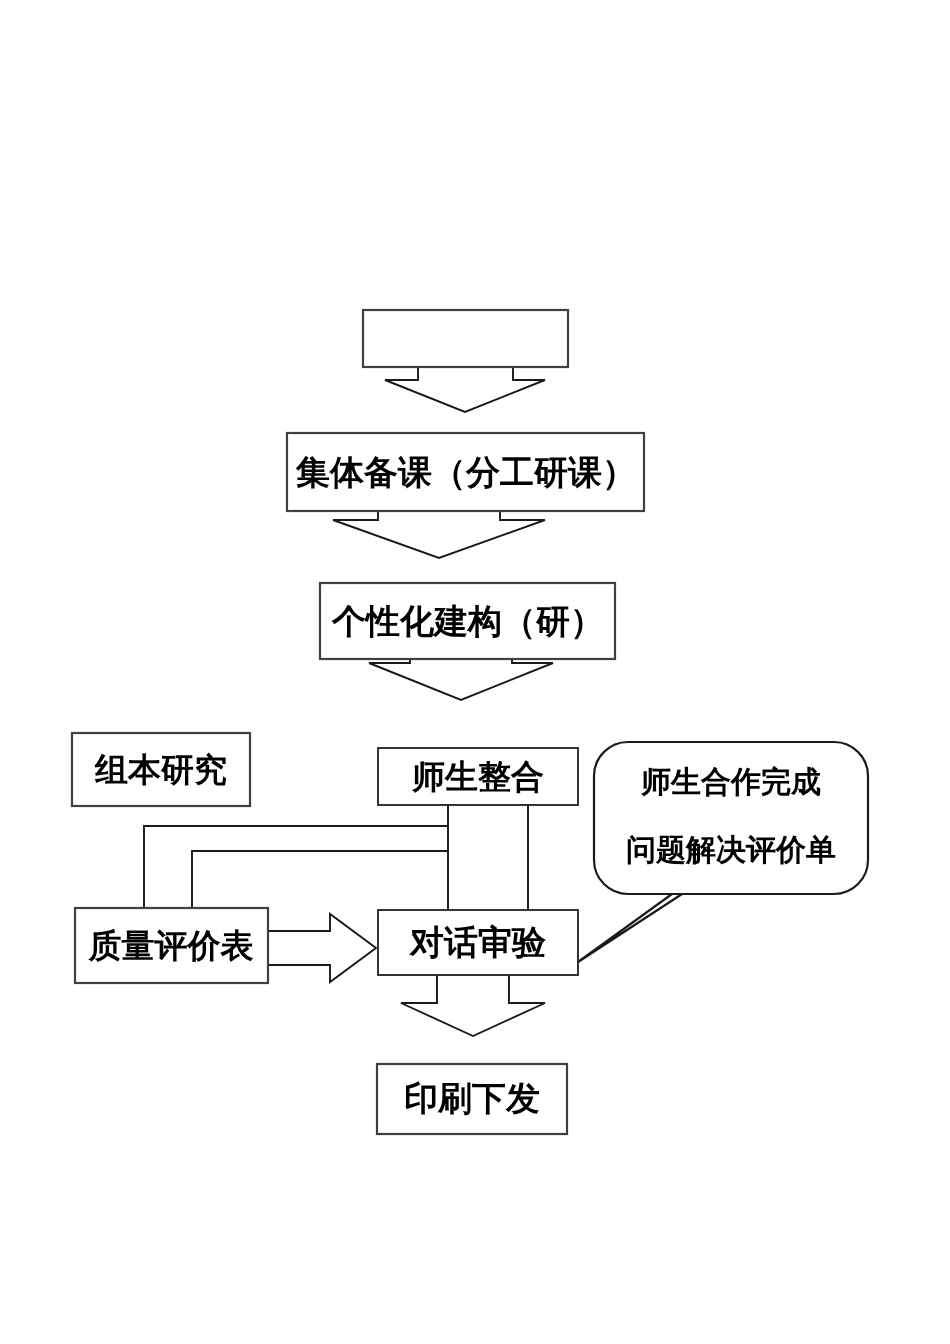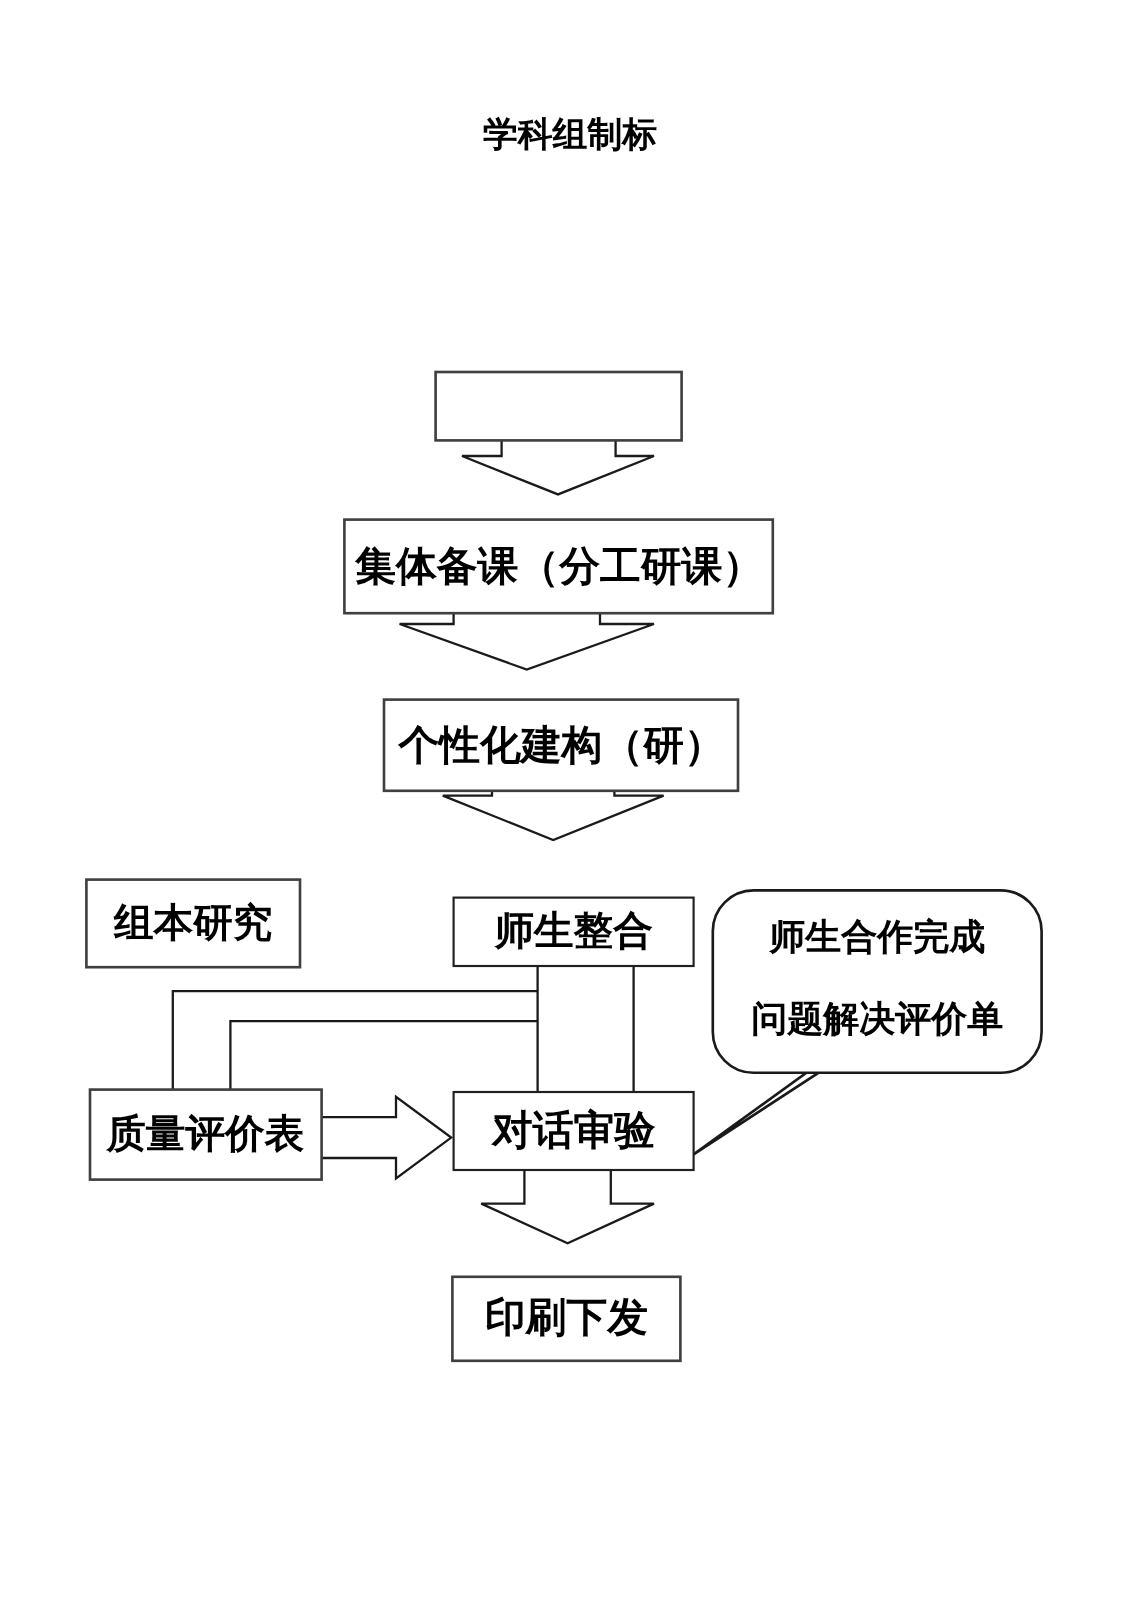--- a/index.html
+++ b/index.html
@@ -97,21 +97,20 @@
     text-anchor: middle;
     dominant-baseline: middle;
   }
 </style>
 </head>
 <body>
 
 <div class="page">
 
   <div class="title-block">
-    <span class="title-line-3">学科组制标</span>
   </div>
 
   <svg id="flow-svg" viewBox="0 0 950 1344">
 
     <g>
       <path class="arrow-shape" d="M 418,320
            L 513,320
            L 513,380
            L 545,380
            L 465,412

